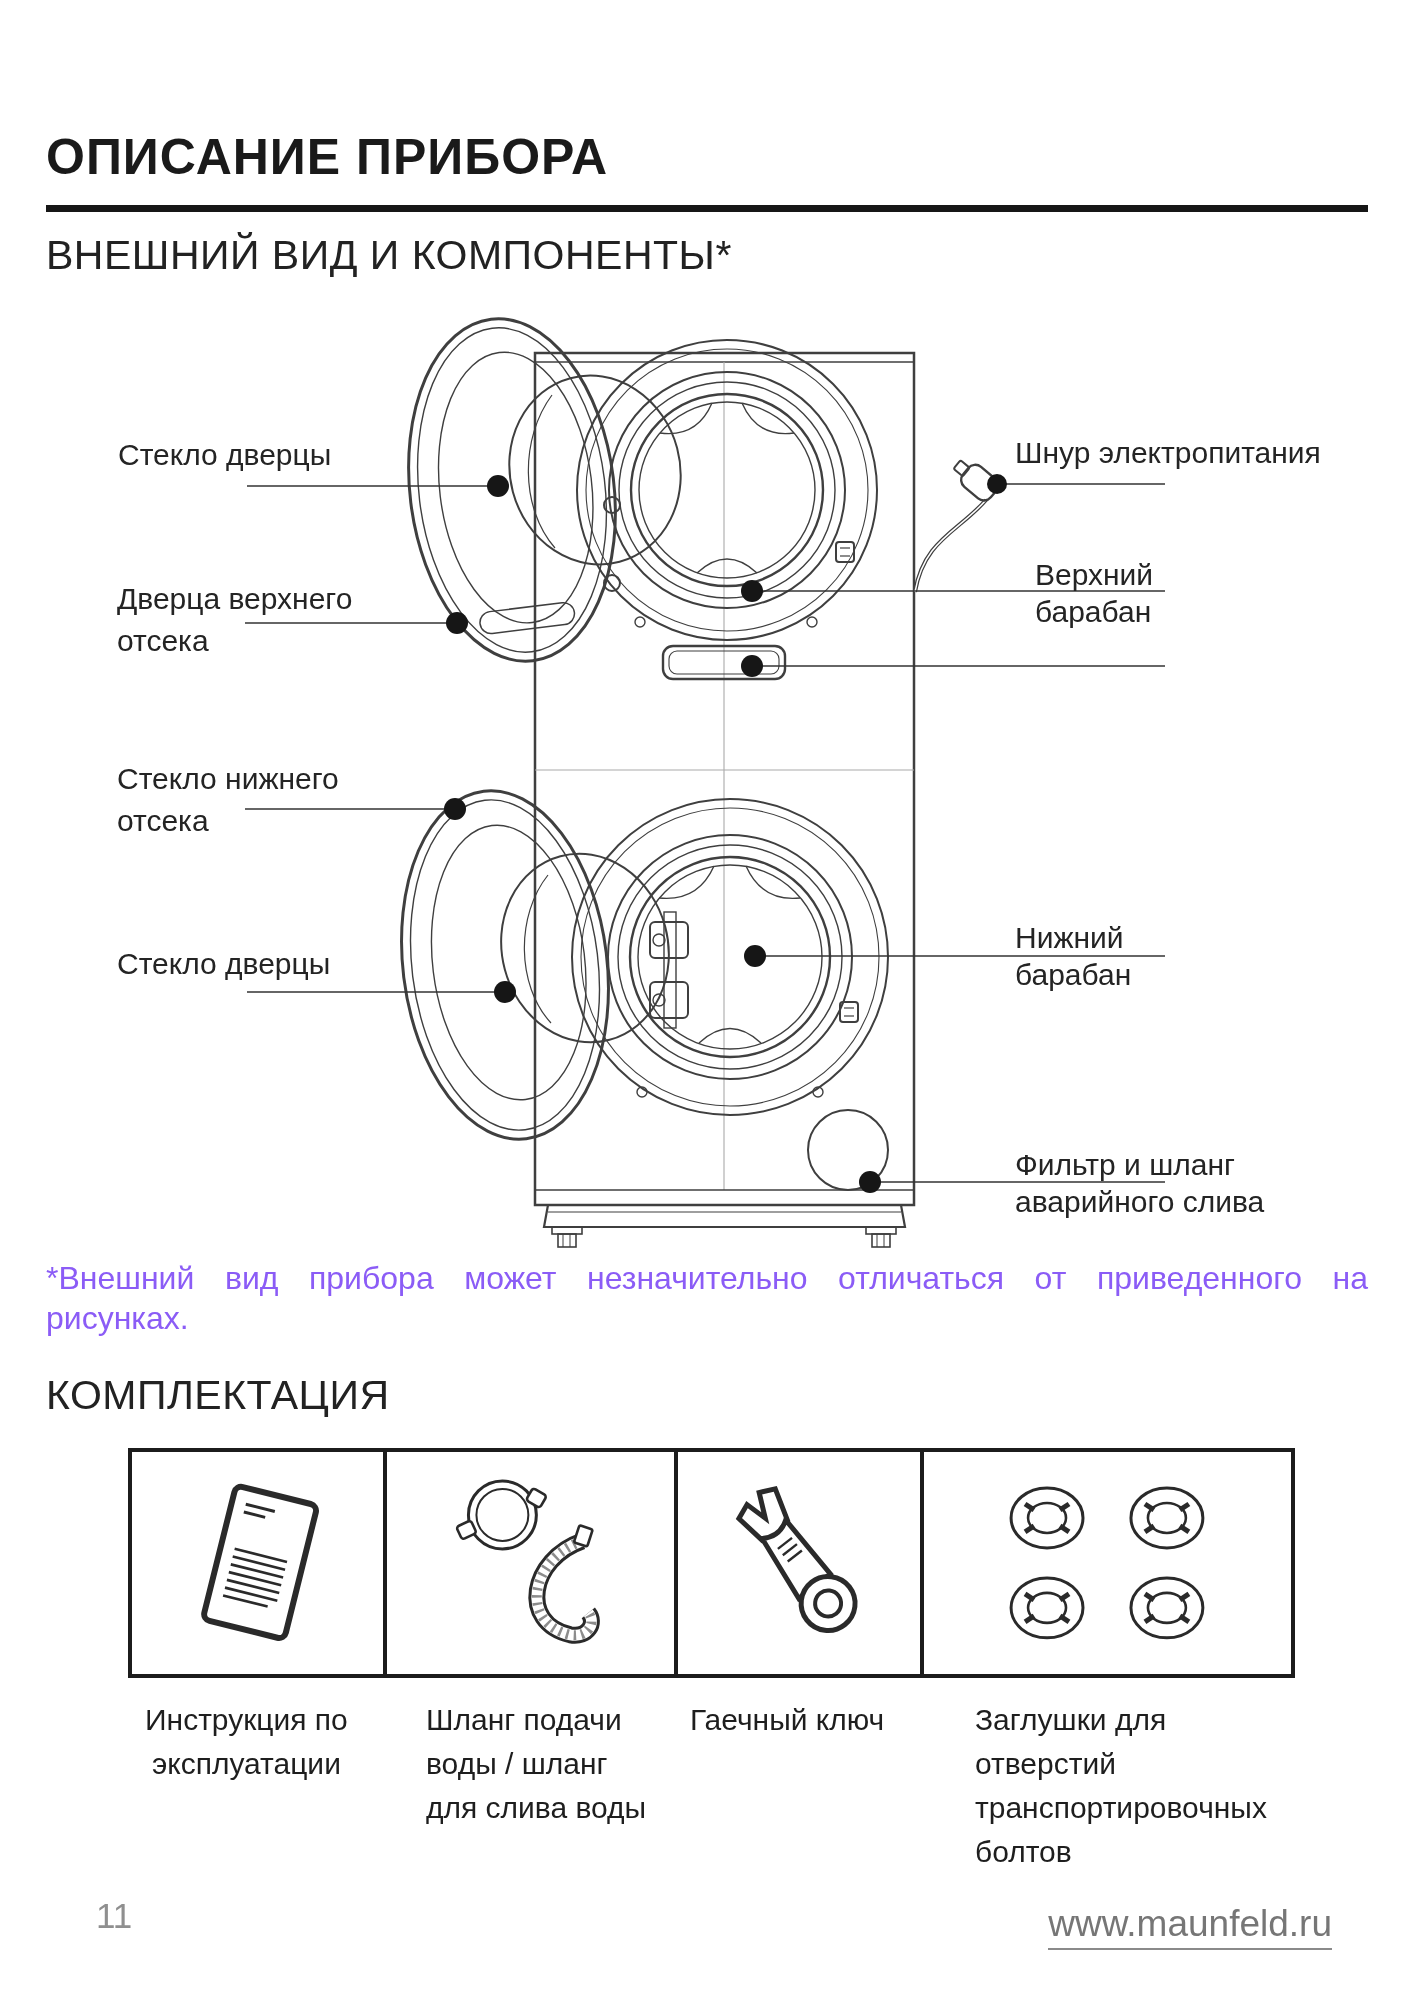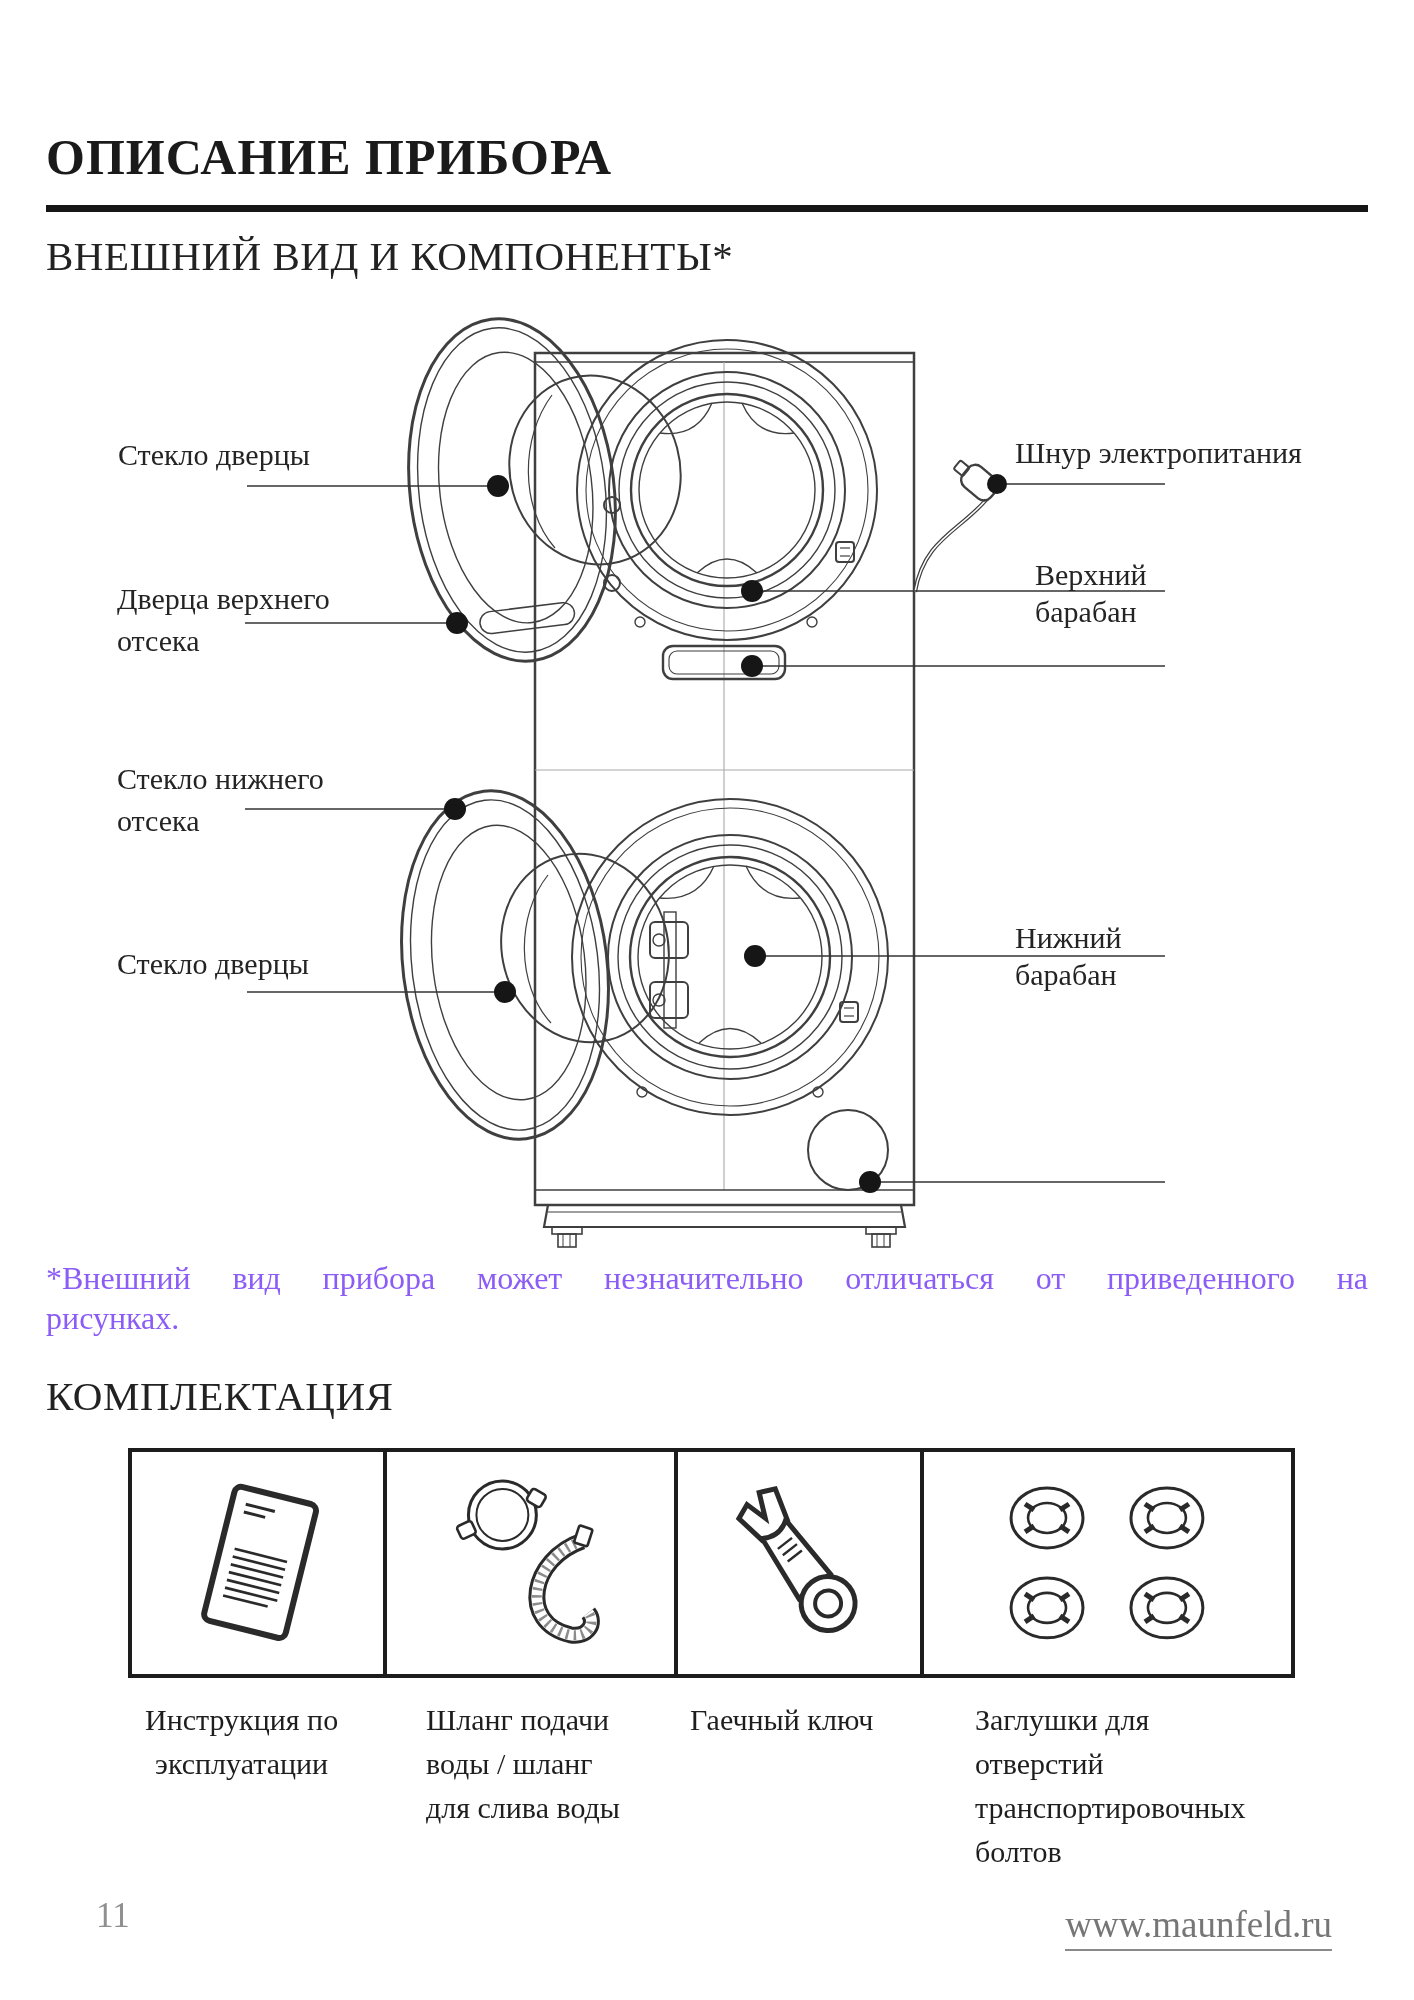--- a/index.html
+++ b/index.html
@@ -1,19 +1,19 @@
 <!DOCTYPE html>
 <html><head>
 <meta charset="utf-8">
 <style>
   html,body{margin:0;padding:0;background:#e8e8e8;}
   .page{
     position:relative;width:1414px;height:2000px;background:#ffffff;
     margin:0 auto;overflow:hidden;
-    font-family:Liberation Serif, serif;color:#1a1a1a;
+    font-family:Liberation Sans, sans-serif;color:#1a1a1a;
   }
   .abs{position:absolute;}
   .page-title{left:46px;top:128px;font-size:50px;font-weight:bold;letter-spacing:1px;}
   .title-rule{left:46px;top:205px;width:1322px;height:7px;background:#161616;}
   .section-heading{font-size:41px;font-weight:400;letter-spacing:.5px;color:#222;}
   .s1{left:46px;top:232px;}
   .s2{left:46px;top:1372px;}
   .diagram-svg{left:0;top:0;width:1414px;height:2000px;pointer-events:none;}
   .dlabel{font-size:30px;color:#242424;white-space:pre-line;}
   .dlabel.left{line-height:42px;}
@@ -182,20 +182,22 @@
 отсека</div>
   <div class="abs dlabel left" style="left:117px;top:758px;">Стекло нижнего
 отсека</div>
   <div class="abs dlabel left" style="left:117px;top:943px;">Стекло дверцы</div>
 
   <div class="abs dlabel right" style="left:1015px;top:434px;">Шнур электропитания</div>
   <div class="abs dlabel right" style="left:1015px;top:556px;margin-left:20px;">Верхний
 барабан</div>
   <div class="abs dlabel right" style="left:1015px;top:919px;">Нижний
 барабан</div>
+  <div class="abs dlabel right" style="left:1015px;top:1146px;">Фильтр и шланг
+аварийного слива</div>
 
   <div class="abs footnote-block">
     <div class="fn1">*Внешний вид прибора может незначительно отличаться от приведенного на</div>
     <div>рисунках.</div>
   </div>
 
   <div class="abs section-heading s2">КОМПЛЕКТАЦИЯ</div>
 
   <div class="abs pkg-table">
     <div class="pkg-cell c1">

